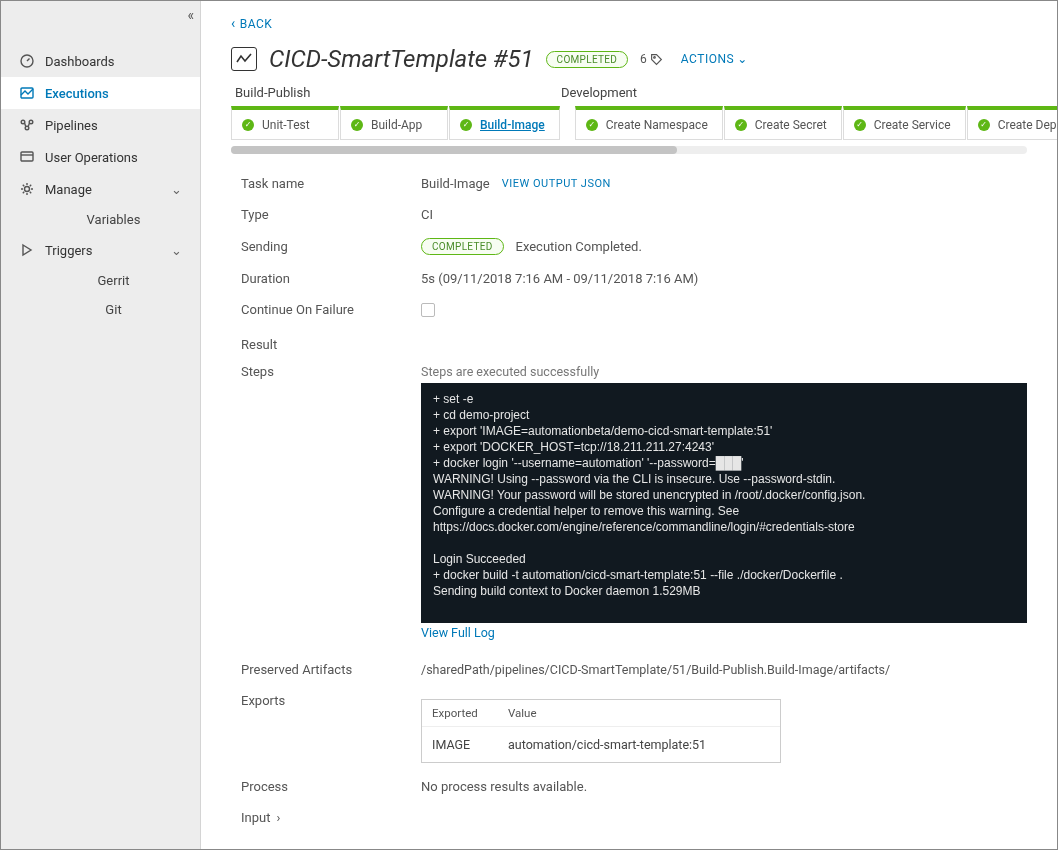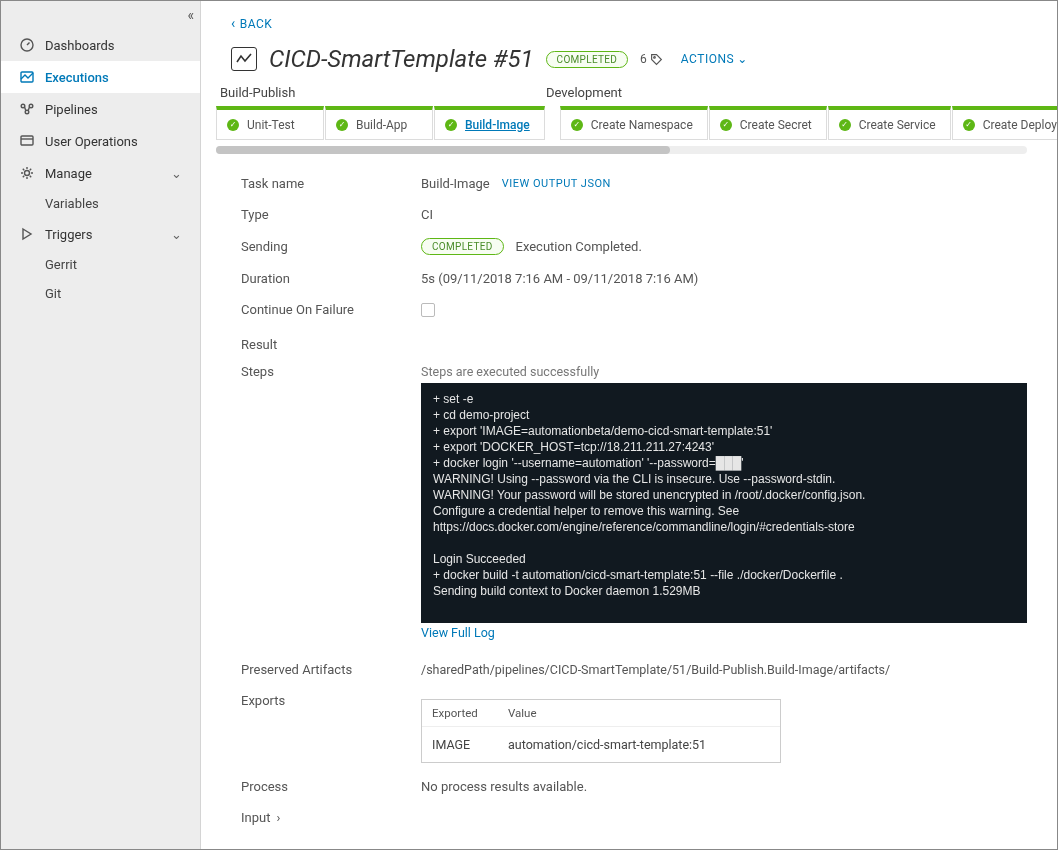--- a/index.html
+++ b/index.html
@@ -1,41 +1,41 @@
 <!DOCTYPE html>
 <html><head>
 <meta charset="utf-8">
 <style>
   * { box-sizing: border-box; margin: 0; padding: 0; }
   body { font-family: -apple-system, BlinkMacSystemFont, "Segoe UI", Roboto, sans-serif; font-size: 13px; color: #333; background: #fff; width: 1058px; height: 850px; border: 1px solid #888; overflow: hidden; }
   .app { display: flex; height: 100%; }
   
   .sidebar { width: 200px; background: #ededed; border-right: 1px solid #d4d4d4; position: relative; }
   .sidebar-collapse { position: absolute; top: 6px; right: 6px; font-size: 14px; color: #555; cursor: pointer; }
-  .nav { padding-top: 28px; }
+  .nav { padding-top: 44px; text-align: center; }
   .nav-item { display: flex; align-items: center; padding: 8px 18px; font-size: 13px; color: #333; cursor: pointer; }
   .nav-item.active { background: #fff; color: #0079B8; font-weight: 500; }
   .nav-item .icon { width: 16px; height: 16px; margin-right: 10px; display: inline-flex; align-items: center; justify-content: center; color: #555; }
   .nav-item.active .icon { color: #0079B8; }
   .nav-item .chevron { margin-left: auto; color: #666; }
   .nav-sub { padding: 7px 18px 7px 44px; font-size: 13px; color: #444; cursor: pointer; }
   
   .main { flex: 1; display: flex; flex-direction: column; overflow: hidden; }
   .back { padding: 14px 30px 12px; }
   .back a { color: #0079B8; font-size: 12px; letter-spacing: 0.5px; text-decoration: none; cursor: pointer; }
   .back a::before { content: "‹ "; font-size: 14px; }
   .header { display: flex; align-items: center; padding: 2px 30px 12px; gap: 12px; }
   .title-icon { display: inline-flex; width: 26px; height: 24px; border: 1.8px solid #333; border-radius: 3px; align-items: center; justify-content: center; }
   .title-icon svg { width: 16px; height: 12px; }
   .title { font-size: 24px; font-weight: 400; color: #333; font-style: italic; }
   .badge { display: inline-flex; align-items: center; font-size: 10px; letter-spacing: 0.3px; padding: 2px 10px; border-radius: 10px; color: #4a8c2a; border: 1px solid #5eb715; background: #f7fdf2; }
   .tagcount { font-size: 12px; color: #555; display: inline-flex; align-items: center; gap: 3px; }
   .actions { color: #0079B8; font-size: 12px; letter-spacing: 0.5px; cursor: pointer; display: inline-flex; align-items: center; gap: 3px; margin-left: 6px; }
   
-  .stages-wrap { padding: 0 0 0 15px; overflow: hidden; }
+  .stages-wrap { padding: 0 0 0 30px; overflow: hidden; }
   .stage-labels { display: flex; gap: 0; font-size: 13px; color: #444; margin-bottom: 6px; }
   .stage-label { width: 326px; padding-left: 4px; }
   .stage-row { display: flex; gap: 0; }
   .task-box { border: 1px solid #dcdcdc; border-top: 4px solid #5eb715; min-width: 108px; height: 34px; display: inline-flex; align-items: center; padding: 0 14px 0 10px; font-size: 12px; color: #555; margin-right: 1px; cursor: pointer; white-space: nowrap; background: #fff; flex-shrink: 0; }
   .task-box .check { width: 12px; height: 12px; margin-right: 8px; border-radius: 50%; background: #5eb715; display: inline-flex; align-items: center; justify-content: center; color: #fff; font-size: 8px; flex-shrink: 0; }
   .task-box.active span.lbl { color: #0079B8; text-decoration: underline; font-weight: 500; }
   .scroll-track { height: 8px; background: #eee; margin: 6px 30px 0 0; border-radius: 4px; position: relative; }
   .scroll-thumb { height: 8px; background: #c4c4c4; border-radius: 4px; width: 56%; position: absolute; left: 0; }
   
   .details { padding: 14px 30px 10px 40px; overflow-y: auto; flex: 1; }

